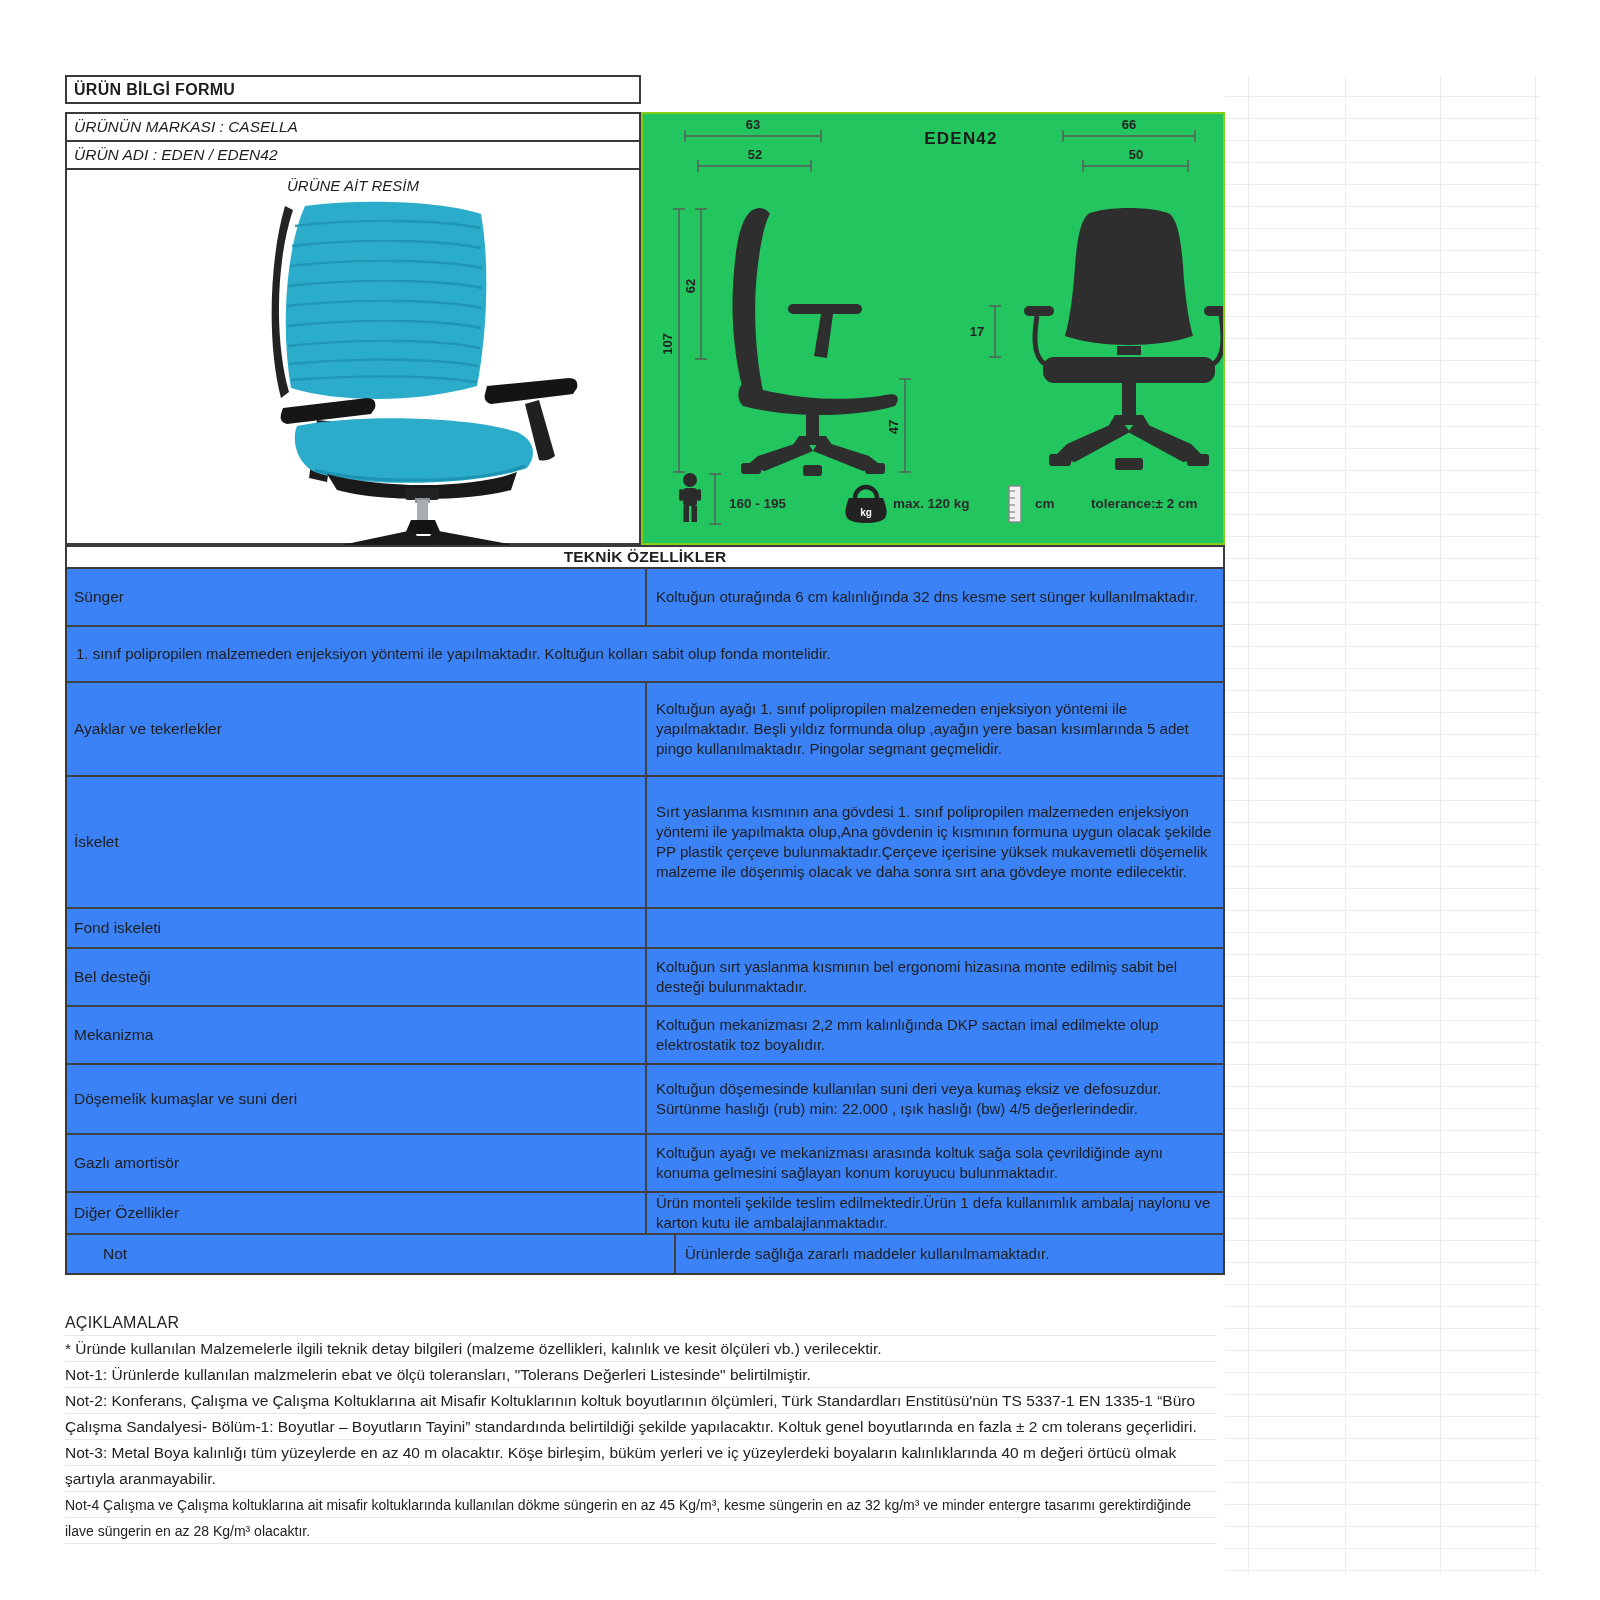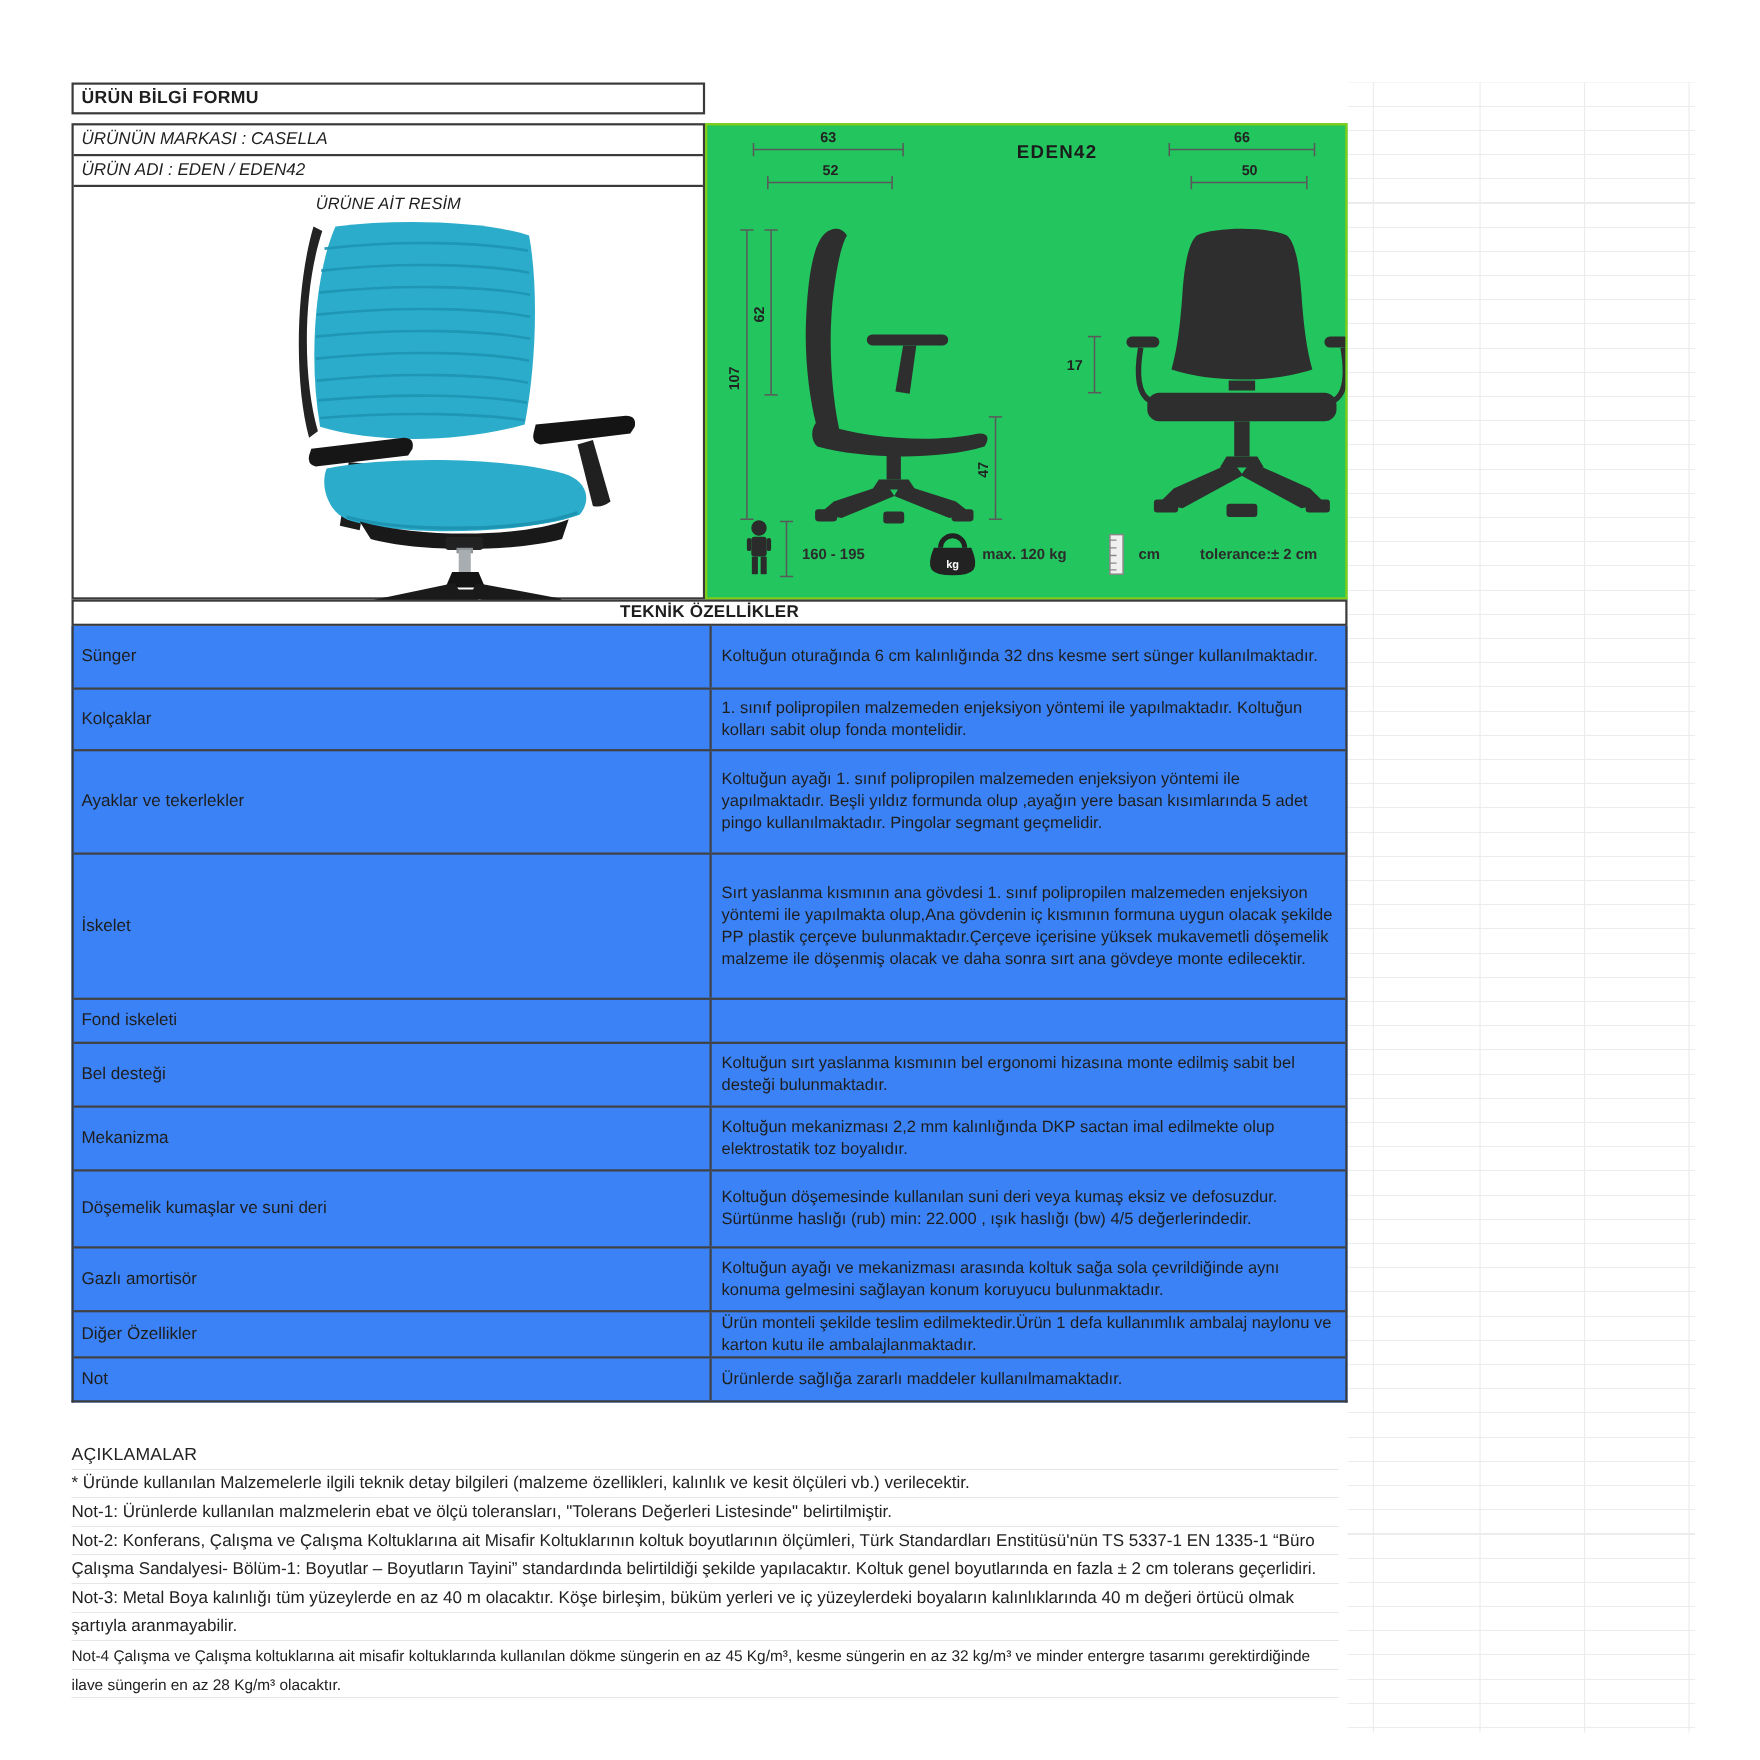--- a/index.html
+++ b/index.html
@@ -40,21 +40,21 @@
   
   .spec-header{
     left:65px;top:545px;width:1160px;height:24px;border:2px solid #3a3a3a;
     display:flex;align-items:center;justify-content:center;font-weight:bold;font-size:15.5px;letter-spacing:.2px;
   }
   .spec-table{
     left:65px;top:569px;width:1160px;
     border-left:2px solid #3a3a3a;border-right:2px solid #3a3a3a;border-bottom:2px solid #3a3a3a;background:#3b82f6;
   }
   .spec-row{display:flex;border-bottom:2px solid #414141;}
-  .spec-row:last-child{border-bottom:none;}
+  .spec-row:last-child{border-bottom:none;padding-left:29px;}
   .cell-label{width:580px;border-right:2px solid #414141;display:flex;align-items:center;padding:2px 7px;font-size:15.5px;}
   .cell-desc{flex:1;display:flex;align-items:center;padding:3px 9px;font-size:15px;line-height:20px;}
 
   
   .notes{
     left:65px;top:1310px;width:1152px;font-size:15.5px;line-height:26px;color:#222;
     background:repeating-linear-gradient(to bottom,transparent 0,transparent 25px,#e7e7e7 25px,#e7e7e7 26px);
   }
   .notes-header{font-weight:normal;font-size:16px;letter-spacing:.2px;}
   .note{}
@@ -264,21 +264,20 @@
   <div class="abs spec-header">
     <span>TEKNİK ÖZELLİKLER</span>
   </div>
 
   <div class="abs spec-table">
     <div class="spec-row" style="height:58px">
       <div class="cell-label">Sünger</div>
       <div class="cell-desc">Koltuğun oturağında 6 cm  kalınlığında 32 dns kesme sert sünger kullanılmaktadır.</div>
     </div>
     <div class="spec-row" style="height:56px">
-      <div class="cell-label">Kolçaklar</div>
       <div class="cell-desc"> 1. sınıf polipropilen malzemeden enjeksiyon yöntemi ile yapılmaktadır. Koltuğun kolları sabit olup fonda montelidir.</div>
     </div>
     <div class="spec-row" style="height:94px">
       <div class="cell-label">Ayaklar ve tekerlekler</div>
       <div class="cell-desc">Koltuğun ayağı 1. sınıf  polipropilen malzemeden enjeksiyon yöntemi ile yapılmaktadır. Beşli yıldız formunda olup ,ayağın yere basan kısımlarında  5 adet pingo kullanılmaktadır. Pingolar segmant geçmelidir.</div>
     </div>
     <div class="spec-row" style="height:132px">
       <div class="cell-label">İskelet</div>
       <div class="cell-desc">Sırt yaslanma kısmının ana gövdesi  1. sınıf polipropilen malzemeden enjeksiyon yöntemi ile yapılmakta olup,Ana gövdenin iç kısmının formuna uygun olacak şekilde PP plastik çerçeve bulunmaktadır.Çerçeve içerisine yüksek mukavemetli döşemelik malzeme ile döşenmiş olacak ve daha sonra sırt ana gövdeye monte edilecektir.</div>
     </div>

